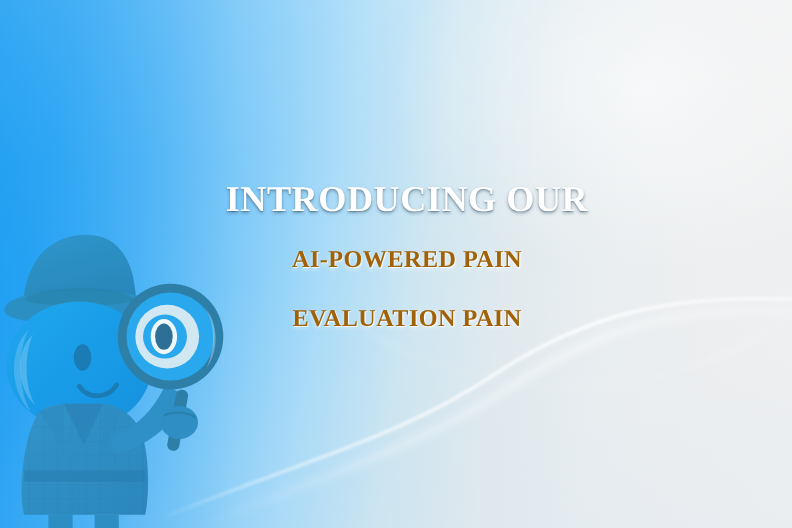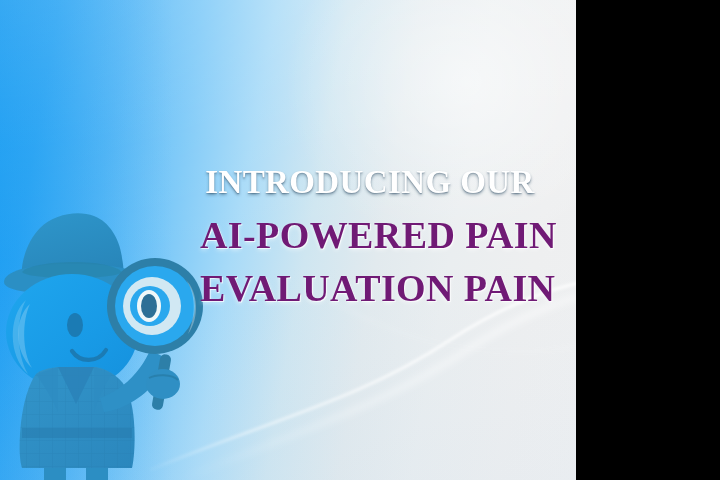--- a/index.html
+++ b/index.html
@@ -2,21 +2,21 @@
 <html><head>
 <meta charset="utf-8">
 <style>
   html, body {
     margin: 0;
     padding: 0;
     background: #000;
   }
   #slide {
     position: relative;
-    width: 576px;
+    width: 720px;
     height: 480px;
     overflow: hidden;
     font-family: "Liberation Serif", serif;
     background: #eef0f1;
   }
 
   
   .bg-base {
     position: absolute;
     inset: 0;
@@ -87,22 +87,22 @@
     white-space: nowrap;
   }
   .line-1 {
     font-size: 33px;
     color: #ffffff;
     text-shadow:
       0 2px 3px rgba(40,70,95,0.45),
       0 1px 1px rgba(40,70,95,0.35);
   }
   .line-2, .line-3 {
-    font-size: 38px;
-    color: #701a75;
+    font-size: 22px;
+    color: #a16207;
     text-shadow:
       1px 1px 0 rgba(255,255,255,0.70),
       0 2px 4px rgba(255,255,255,0.55);
   }
 
   
   .mascot {
     position: absolute;
     left: 0px;
     top: 206px;

